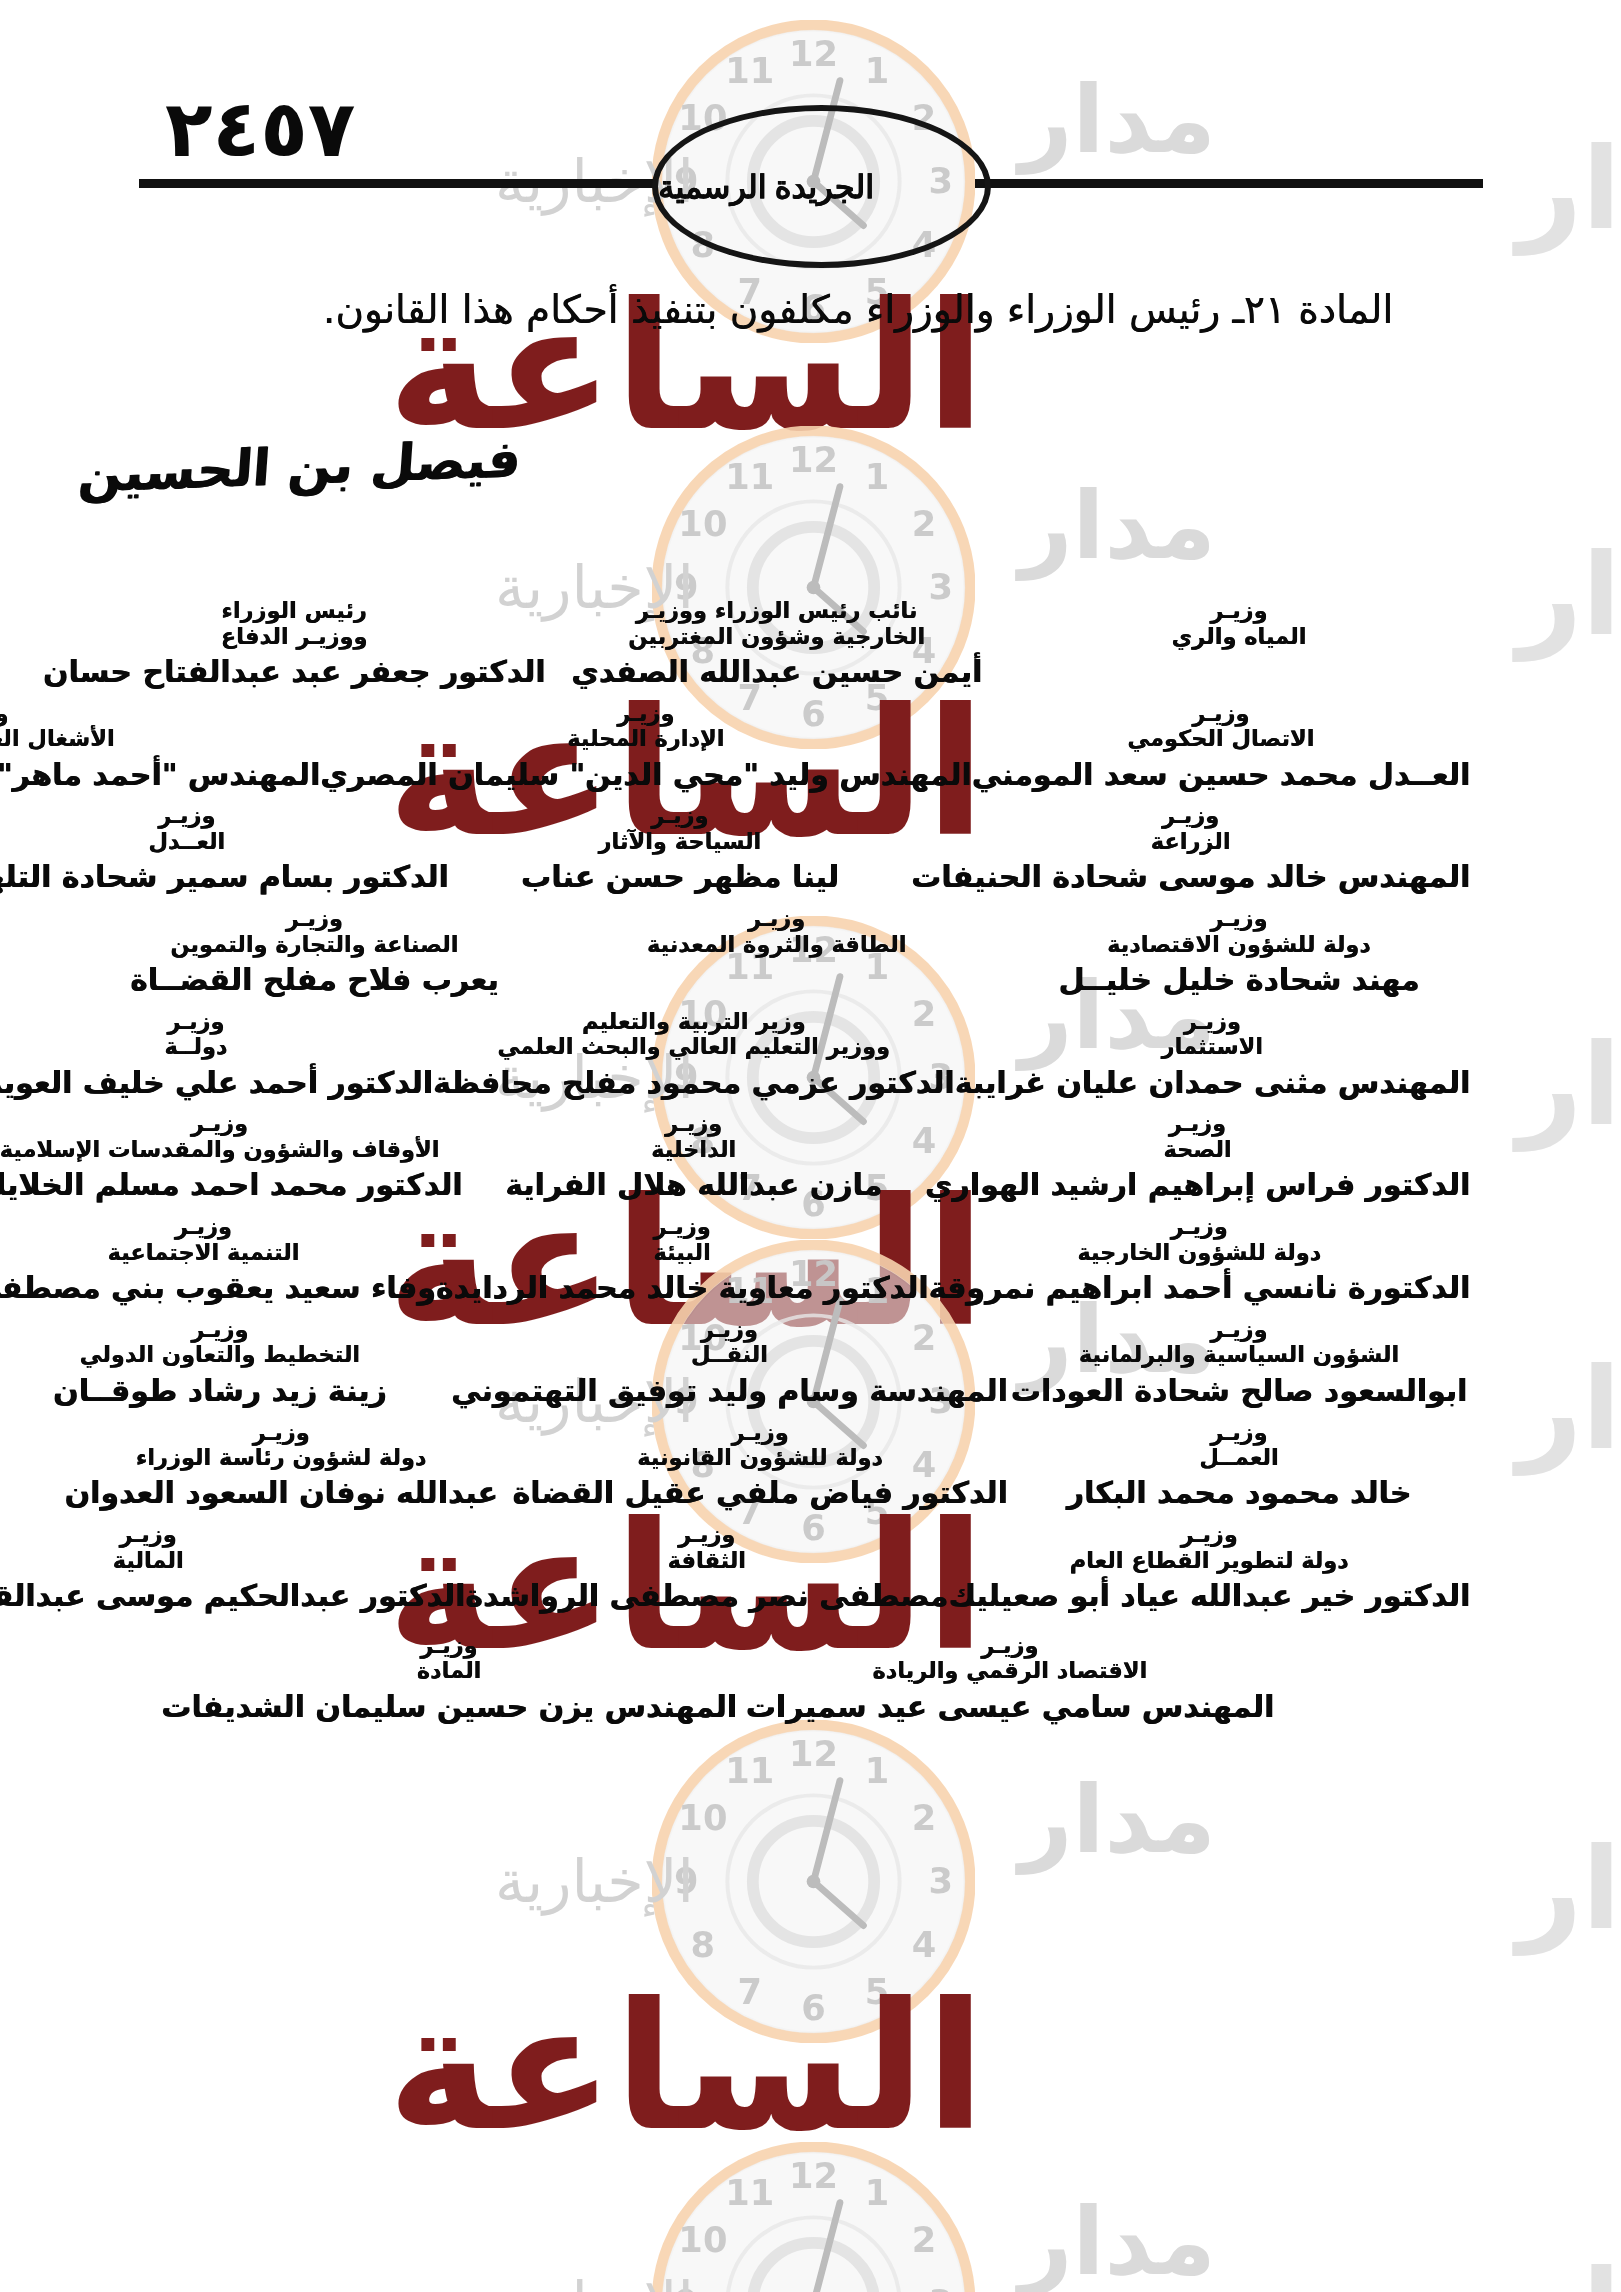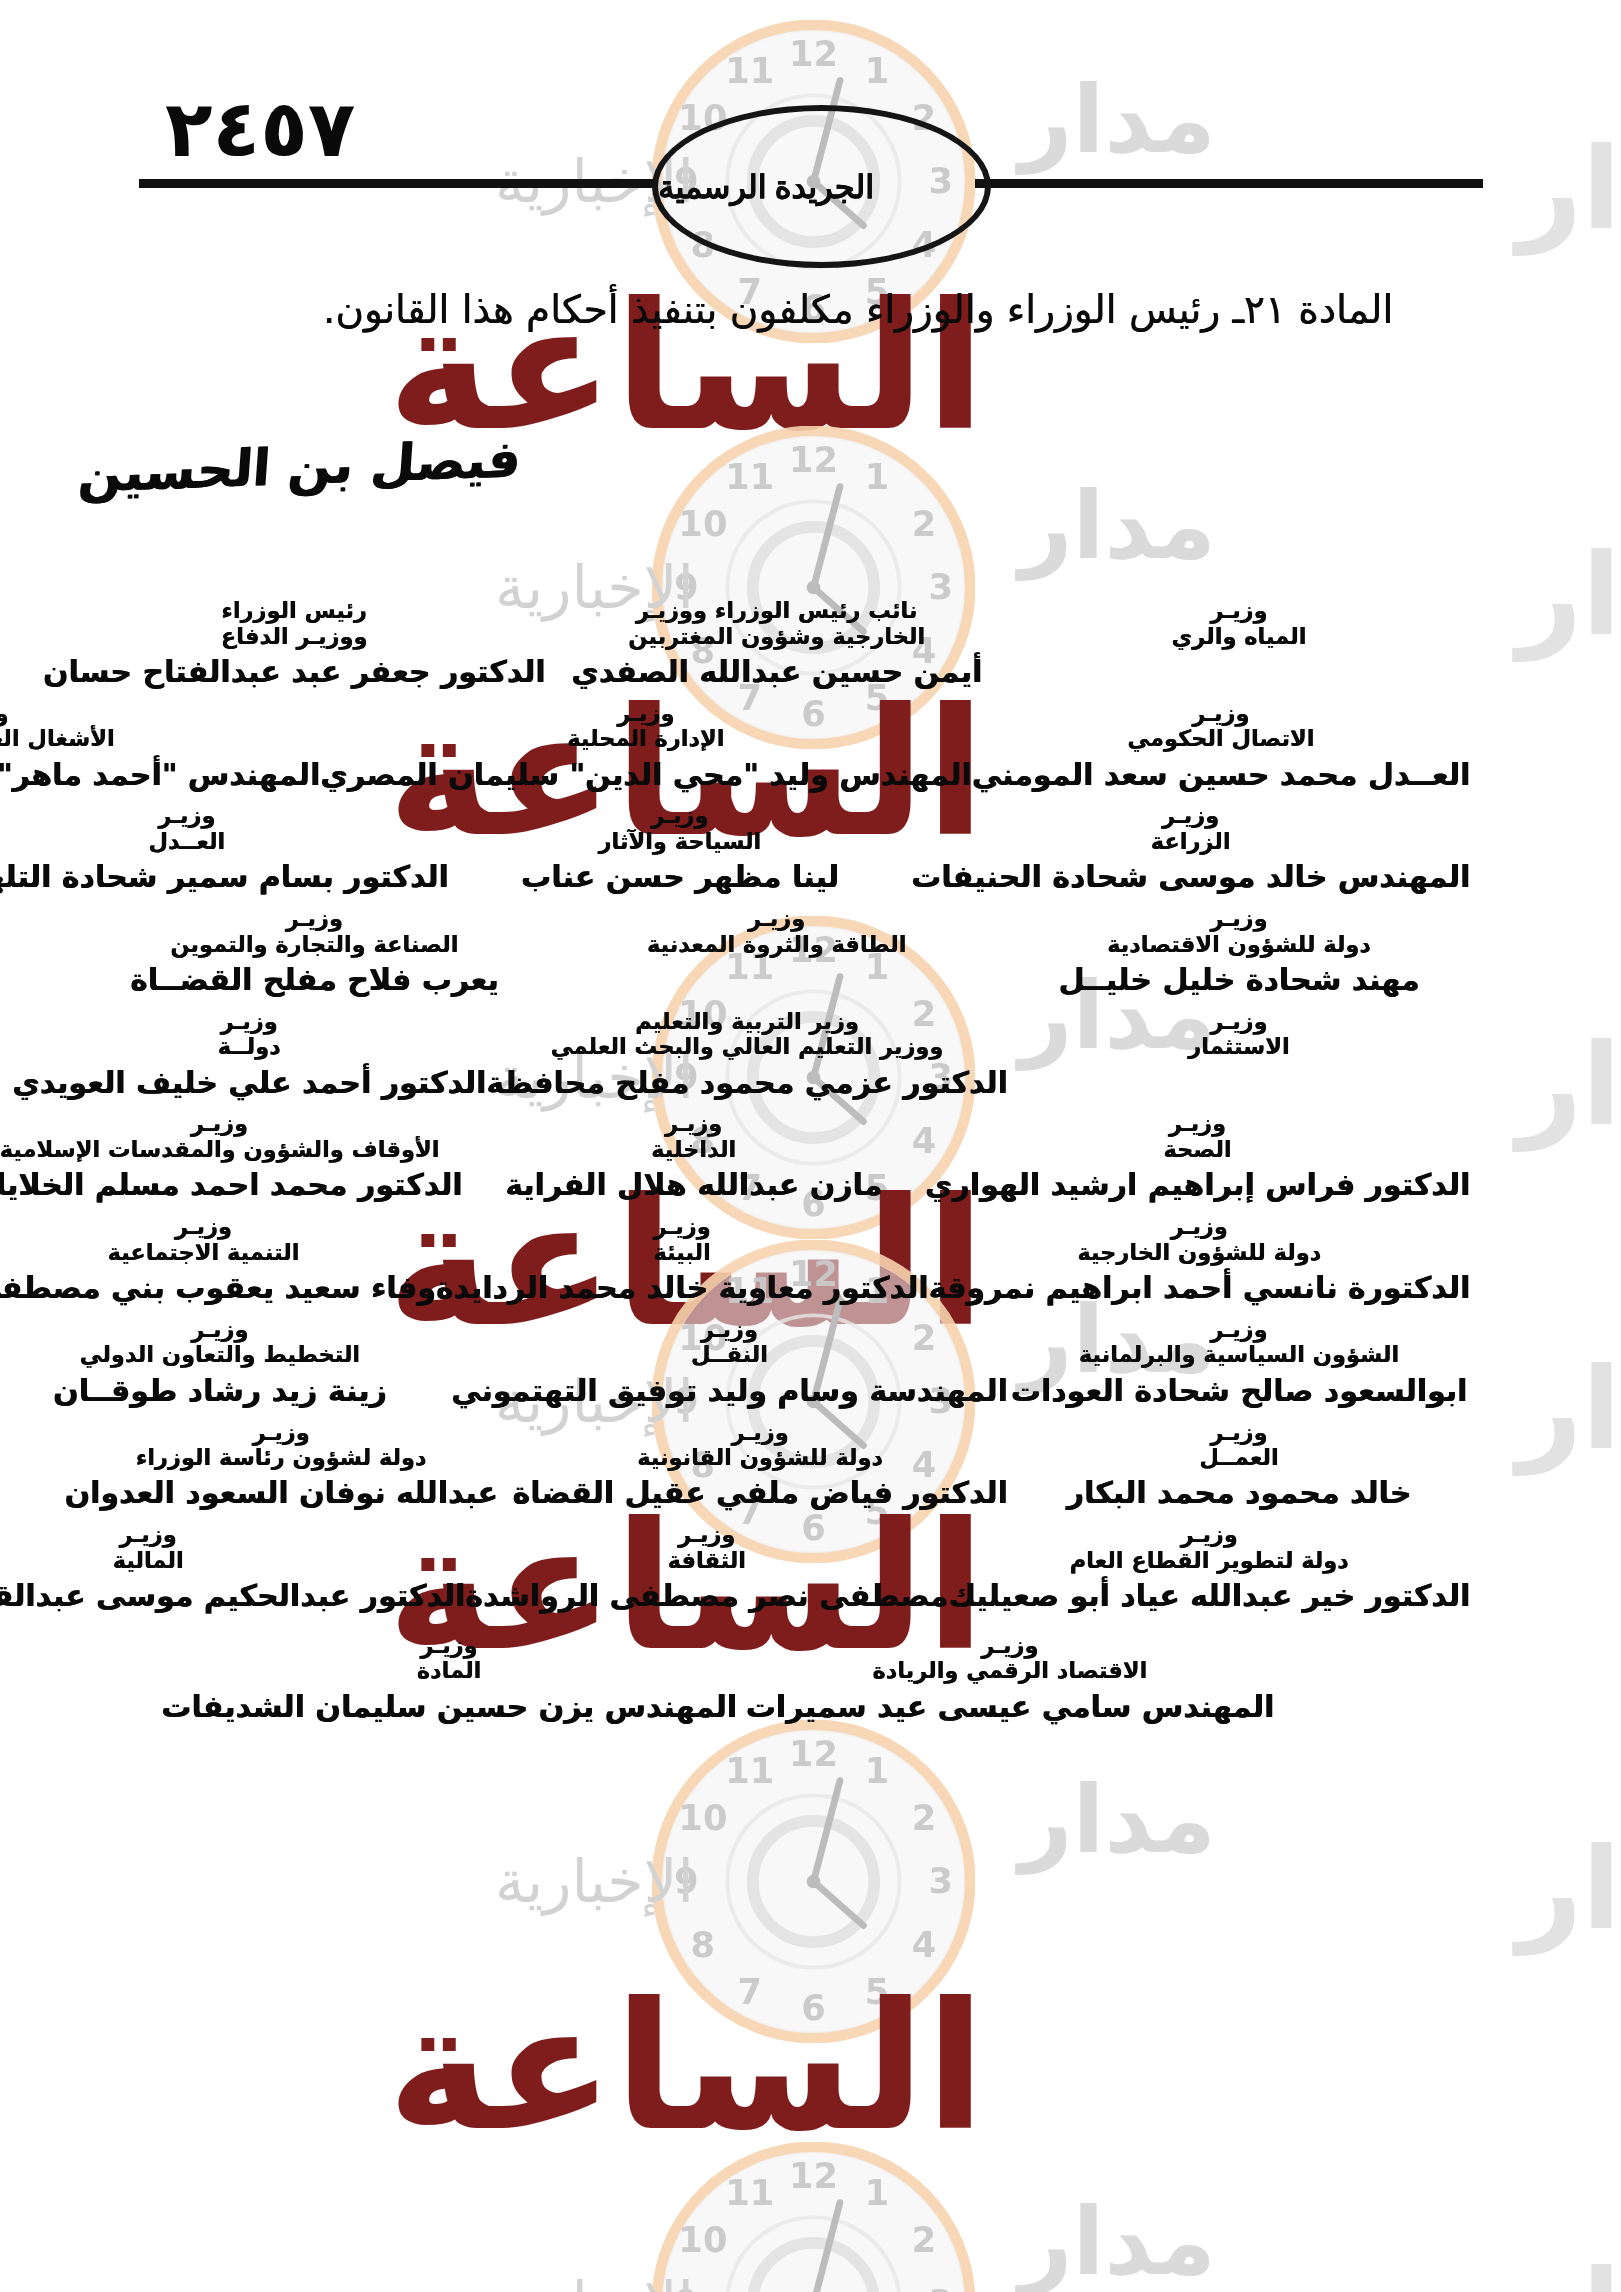--- a/index.html
+++ b/index.html
@@ -297,20 +297,21 @@
         <div class="m-cell">
           <div class="m-title">وزيـر</div>
           <div class="m-title">الصناعة والتجارة والتموين</div>
           <div class="m-name">يعرب فلاح مفلح القضــاة</div>
         </div>
       </div>
       <div class="m-row">
         <div class="m-cell">
           <div class="m-title">وزيـر</div>
           <div class="m-title">الاستثمار</div>
+          <div class="m-name">المهندس مثنى حمدان عليان غرايبة</div>
         </div>
         <div class="m-cell">
           <div class="m-title">وزير التربية والتعليم</div>
           <div class="m-title">ووزير التعليم العالي والبحث العلمي</div>
           <div class="m-name">الدكتور عزمي محمود مفلح محافظة</div>
         </div>
         <div class="m-cell">
           <div class="m-title">وزيـر</div>
           <div class="m-title">دولــة</div>
           <div class="m-name">الدكتور أحمد علي خليف العويدي</div>

